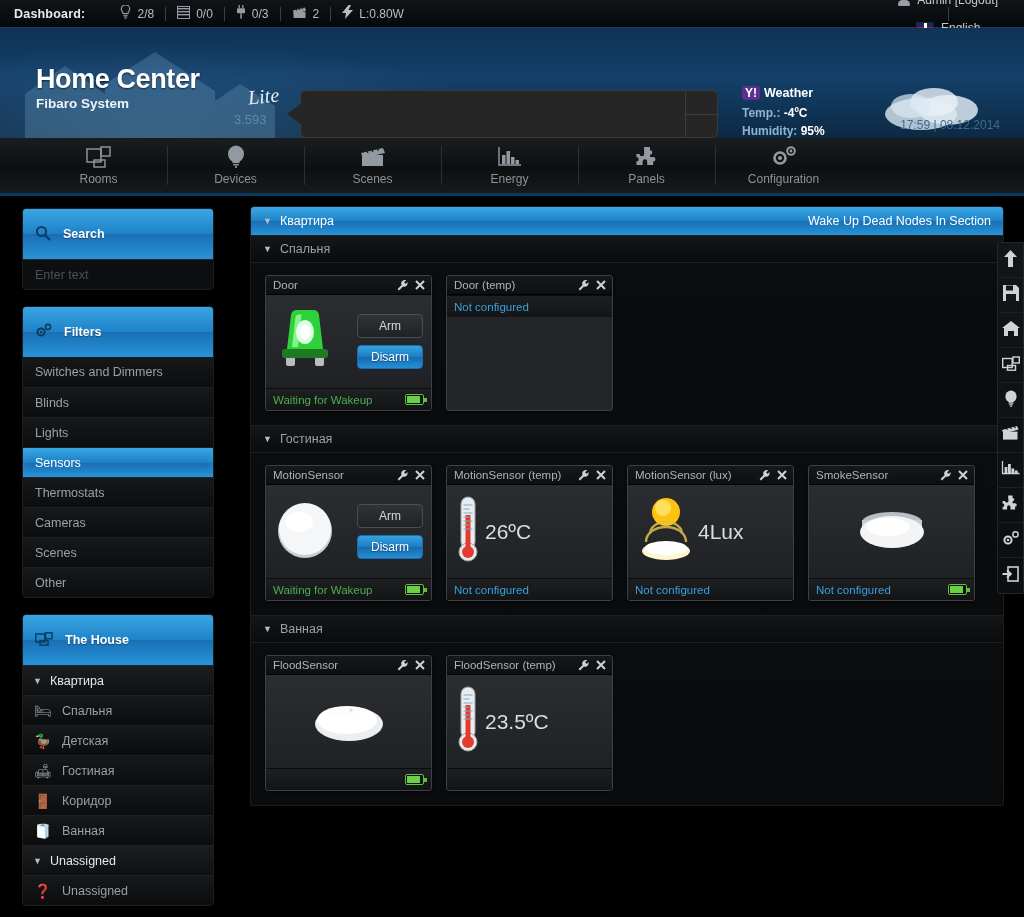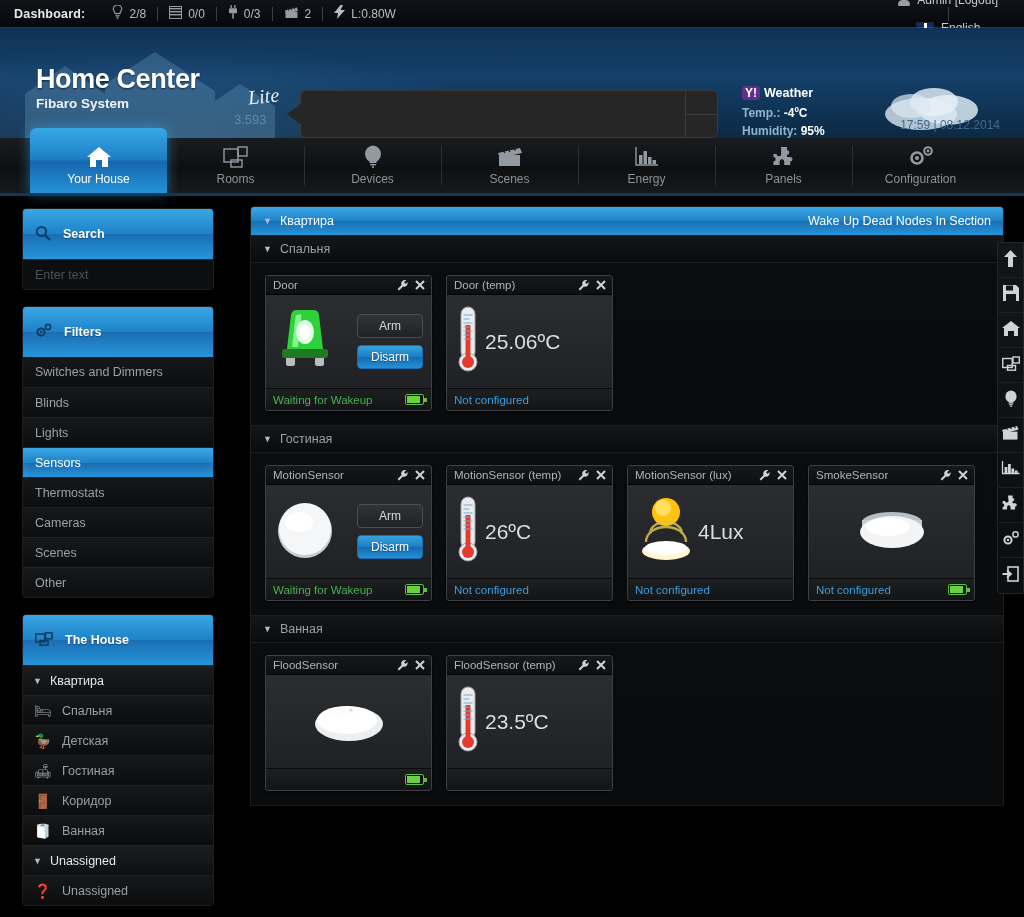--- a/index.html
+++ b/index.html
@@ -14,21 +14,21 @@
 
   
   .topbar {
     height: 28px; width: 1024px;
     background: linear-gradient(#101418, #05080b);
     border-bottom: 1px solid #1d3a55;
     display: flex; align-items: center;
     padding: 0 14px;
     font-size: 12px;
   }
-  .dash-label { font-weight: bold; color: #e8eaec; font-size: 12.5px; margin-right: 16px; letter-spacing: .2px; }
+  .dash-label { font-weight: bold; color: #e8eaec; font-size: 12.5px; margin-right: 24px; letter-spacing: .2px; }
   .stat-group { display: flex; align-items: center; gap: 0; }
   .stat { display: flex; align-items: center; gap: 6px; color: #b9bdc0; font-size: 12px; padding: 0 11px; }
   .sep { width: 1px; height: 14px; background: #3a3f44; }
   .ic { display:inline-block; opacity: .85; }
   .topbar-right { margin-left: auto; display: flex; align-items: center; gap: 0; flex-direction: column; }
   .tb-item { display: flex; align-items: center; gap: 7px; padding: 0 12px; font-size: 12px; color: #c6cacd; }
   .avatar-ic { width: 12px; height: 13px; position: relative; display:inline-block; }
   .avatar-ic::before { content:""; position:absolute; top:0; left:3px; width:6px; height:6px; border-radius:50%; background:#9aa0a5; }
   .avatar-ic::after { content:""; position:absolute; bottom:0; left:0; width:12px; height:6px; border-radius:6px 6px 2px 2px; background:#9aa0a5; }
   .flag { width: 18px; height: 12px; position: relative; background: #0a2a6b; overflow: hidden; display:inline-block; border: 1px solid #223; }
@@ -322,28 +322,20 @@
   <svg class="cloud" viewBox="0 0 120 58">
     <ellipse cx="45" cy="34" rx="36" ry="16" fill="#cfdde8" opacity=".85"></ellipse>
     <ellipse cx="72" cy="30" rx="30" ry="15" fill="#dce8f1" opacity=".85"></ellipse>
     <ellipse cx="58" cy="22" rx="24" ry="14" fill="#e8f1f7" opacity=".8"></ellipse>
     <ellipse cx="35" cy="26" rx="20" ry="12" fill="#dce8f1" opacity=".7"></ellipse>
   </svg>
   <div class="datetime">17:59 | 08.12.2014</div>
 </div>
 
 <div class="navbar">
-  <div class="tab active">
-    <span>
-      <svg width="26" height="22" viewBox="0 0 26 22">
-          <path d="M13 1 1 11h3v10h6v-7h6v7h6V11h3z" fill="#ffffff"></path>
-        </svg>
-    </span>
-    <span class="lbl">Your House</span>
-  </div>
   <div class="tab">
     <span>
       <svg width="26" height="22" viewBox="0 0 26 22">
           <rect x="1" y="3" width="14" height="13" fill="none" stroke="#9399a0" stroke-width="1.4"></rect>
           <rect x="15" y="1" width="9" height="9" fill="none" stroke="#9399a0" stroke-width="1.4"></rect>
           <rect x="8" y="14" width="11" height="7" fill="none" stroke="#9399a0" stroke-width="1.4"></rect>
         </svg>
     </span>
     <span class="lbl">Rooms</span>
   </div>
@@ -574,34 +566,20 @@
               <svg width="11" height="11" viewBox="0 0 11 11">
                   <path d="M7.6 0a3.4 3.4 0 0 0-3 5l-4 4 1.4 1.4 4-4a3.4 3.4 0 0 0 4.4-4.3L8.8 4 7 2.2 9.3.3A3.4 3.4 0 0 0 7.6 0z" fill="#cfd3d6"></path>
                 </svg>
             </span>
             <span class="hic">
               <svg width="10" height="10" viewBox="0 0 10 10">
                   <path d="M1 1 9 9M9 1 1 9" stroke="#cfd3d6" stroke-width="2"></path>
                 </svg>
             </span>
           </div>
-          <div class="card-body">
-            <span>
-              <svg width="26" height="70" viewBox="0 0 26 70">
-                <rect x="6" y="2" width="14" height="52" rx="7" fill="#e9edf0" stroke="#9aa0a5"></rect>
-                <circle cx="13" cy="57" r="9" fill="#e9edf0" stroke="#9aa0a5"></circle>
-                <rect x="10.5" y="20" width="5" height="38" fill="#e53b2e"></rect>
-                <circle cx="13" cy="57" r="6" fill="#e53b2e"></circle>
-                <g stroke="#7fa9c6" stroke-width="1">
-                  <path d="M8.5 10h9M8.5 14h6M8.5 18h9M8.5 22h6M8.5 26h9M8.5 30h6M8.5 34h9"></path>
-                </g>
-              </svg>
-            </span>
-            <span class="val">25.06ºC</span>
-          </div>
           <div class="card-foot">
             <span class="st-notcfg">Not configured</span>
           </div>
         </div>
       </div>
 
       <div class="room-bar">
         <span class="caret">▼</span>
         <span>Гостиная</span>
       </div>

